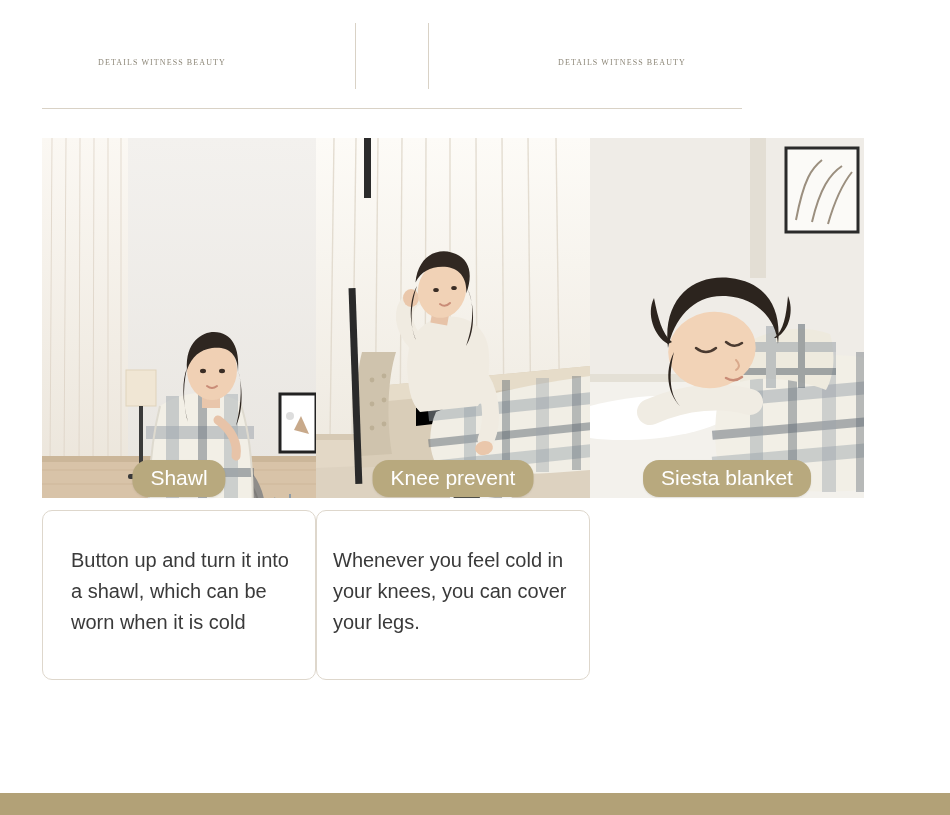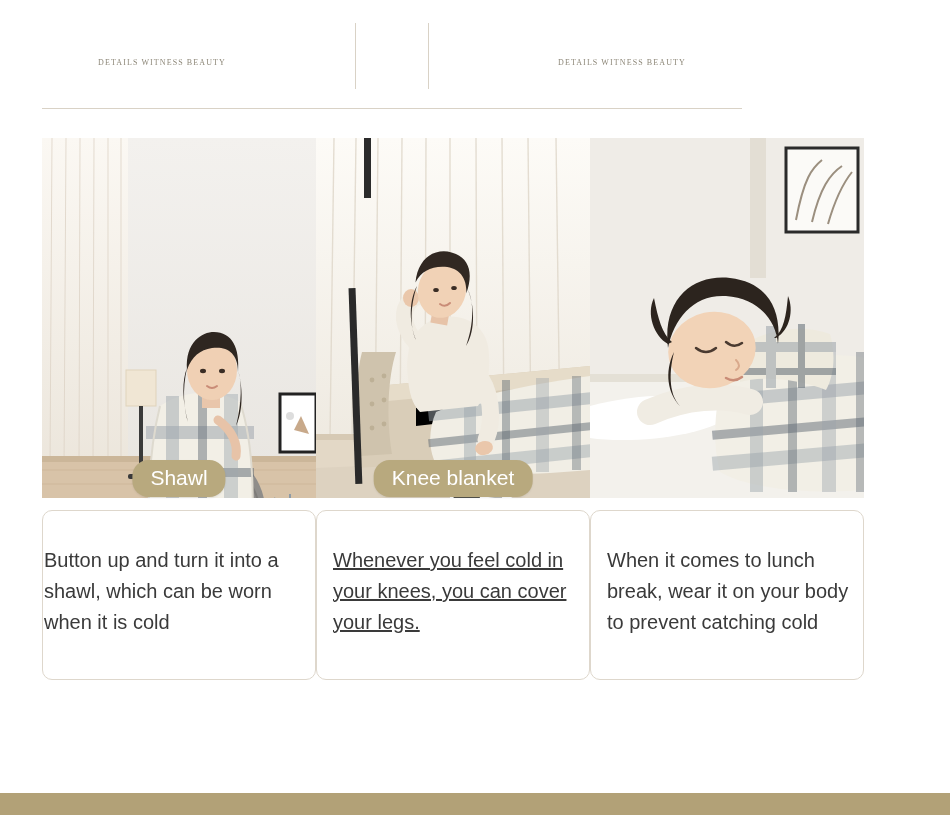--- a/index.html
+++ b/index.html
@@ -99,27 +99,27 @@
     z-index: 5;
     box-shadow: 0 1px 2px rgba(0,0,0,0.08);
   }
 
   
   .textbox {
     margin-top: 12px;
     border: 1px solid #ded7cc;
     border-radius: 10px;
     min-height: 170px;
-    padding: 34px 14px 16px 1px;
+    padding: 34px 14px 16px 28px;
     box-sizing: border-box;
     color: #3a3a3a;
     font-size: 20px;
     line-height: 1.55;
   }
-  .textbox.c2 { padding-left: 16px; text-decoration: underline; }
+  .textbox.c2 { padding-left: 16px; }
   .textbox.c3 { padding-left: 16px; }
 
   
   .bottom-bar {
     position: absolute;
     left: 0;
     bottom: 0;
     width: 950px;
     height: 22px;
     background: #b2a177;
@@ -341,21 +341,21 @@
 
             <path d="M101 150 C98 124 114 112 130 113 C148 114 156 128 153 150 C150 132 138 126 124 129 C112 132 104 138 101 150 Z" fill="#312822" transform="rotate(12 126 140)"></path>
             <path d="M101 148 C94 168 94 190 100 202 C92 182 94 160 101 148 Z" fill="#312822"></path>
             <path d="M152 152 C160 172 158 196 150 208 C158 186 158 164 152 152 Z" fill="#312822"></path>
             <ellipse cx="120" cy="152" rx="2.8" ry="2" fill="#3a2d25"></ellipse>
             <ellipse cx="138" cy="150" rx="2.8" ry="2" fill="#3a2d25"></ellipse>
             <path d="M124 166 q5 4 10 -1" stroke="#c98c77" stroke-width="2" fill="none" stroke-linecap="round"></path>
           </g>
         </svg>
       </div>
-      <div class="pill">Knee blanket</div>
+      <div class="pill">Knee prevent</div>
       <div class="textbox c2">Whenever you feel cold in your knees, you can cover your legs.</div>
     </div>
 
     <div class="card">
       <div class="photo">
         <svg width="274" height="360" viewBox="0 0 274 360" xmlns="http://www.w3.org/2000/svg" aria-hidden="true">
           <defs>
             <clipPath id="c3">
                 <rect width="274" height="360"></rect>
               </clipPath>
@@ -408,21 +408,21 @@
             <path d="M106 210 q10 8 20 0" stroke="#4a3a30" stroke-width="2.5" fill="none" stroke-linecap="round"></path>
             <path d="M136 204 q8 7 16 1" stroke="#4a3a30" stroke-width="2.5" fill="none" stroke-linecap="round"></path>
 
             <path d="M146 222 q6 6 0 10" stroke="#d9a98c" stroke-width="2" fill="none" stroke-linecap="round"></path>
             <path d="M136 240 q8 5 16 -1" stroke="#c98c77" stroke-width="2.5" fill="none" stroke-linecap="round"></path>
 
             <path d="M84 214 C78 238 80 258 90 268 C78 256 74 234 84 214 Z" fill="#2c241e"></path>
           </g>
         </svg>
       </div>
-      <div class="textbox c3">When it comes to lunch break, wear it on your body to prevent catching cold</div>
+      <div class="pill">Siesta blanket</div>
     </div>
 
   </div>
 
   <div class="bottom-gap"></div>
   <div class="bottom-bar"></div>
 
 </div>
 
 </body></html>

